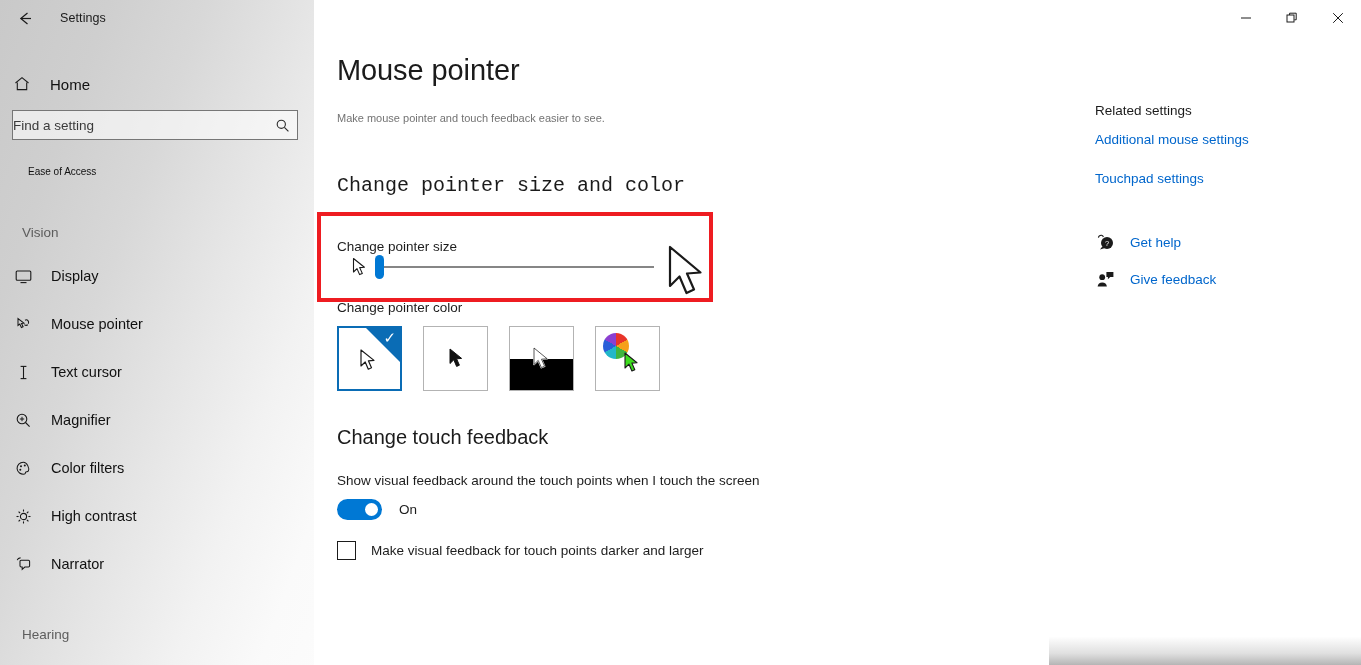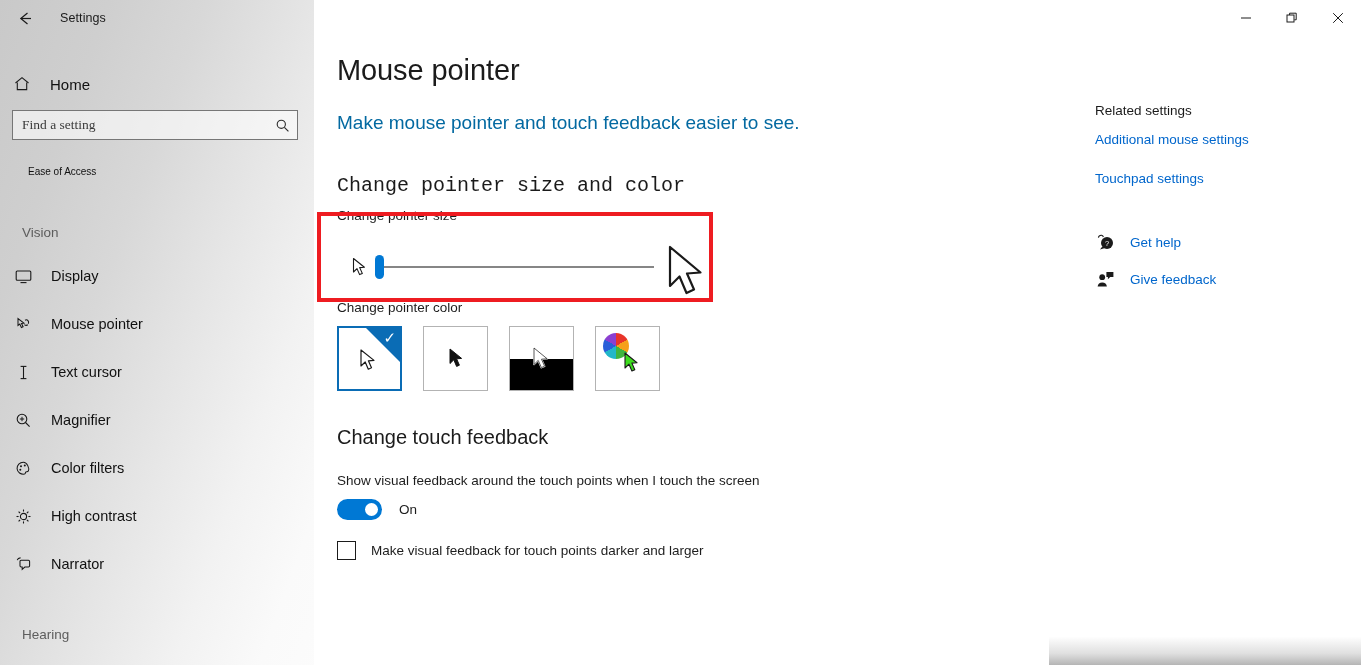--- a/index.html
+++ b/index.html
@@ -40,22 +40,21 @@
   .home-row .lbl { font-size: 15px; color: #121212; }
 
   .searchbox {
     margin: 17px 0 0 12px; width: 286px; height: 30px;
     background: rgba(255,255,255,.58);
     border: 1px solid #767676;
     display: flex; align-items: center; cursor: text;
   }
   .searchbox input {
     flex: 1; border: none; outline: none; background: transparent;
-    font-family: Liberation Serif, serif; font-size: 13.5px; color: #262626;
-    padding-left: 9px;
+    font-family: Liberation Sans, sans-serif; font-size: 13.5px; color: #262626;
   }
   .searchbox input::placeholder { color: #3a3a3a; }
   .search-ico { width: 30px; display:flex; align-items:center; justify-content:center; color:#2b2b2b; }
 
   .category {
     margin: 26px 0 0 28px; font-size: 10px;
     font-weight: normal; color: #101010;
   }
   .group-head {
     margin: 48px 0 0 22px; font-size: 13.5px; color: #5d5d5d;
@@ -88,42 +87,42 @@
     color: #1c1c1c; cursor: pointer;
   }
 
   .page-title {
     position: absolute; left: 23px; top: 54px;
     font-size: 29px; font-weight: normal; color: #1b1b1b;
     letter-spacing: -.1px;
   }
   .page-sub {
     position: absolute; left: 23px; top: 112px;
-    font-size: 19px; color: #0369a1;
+    font-size: 11px; color: #737373;
   }
   .sec-head {
     position: absolute; left: 23px;
     font-size: 20px; color: #1b1b1b; font-weight: normal;
   }
   #secSize { top: 174px; font-family: Liberation Mono, monospace; }
   #secTouch { top: 426px; }
 
   
   .annot {
     position: absolute; left: 3px; top: 212px;
     width: 396px; height: 90px;
     border: 4px solid #ee1c21; background: transparent;
     pointer-events: none; z-index: 5;
   }
 
   .sub-label {
     position: absolute; left: 23px;
     font-size: 13.5px; color: #1d1d1d;
   }
-  #lblSize { top: 208px; }
+  #lblSize { top: 239px; }
   #lblColor { top: 300px; }
 
   
   .slider-row {
     position: absolute; left: 23px; top: 246px;
     width: 375px; height: 56px;
   }
   .cur-small { position: absolute; left: 15px; top: 11px; }
   .cur-large { position: absolute; left: 330px; top: -2px; }
   .track {

